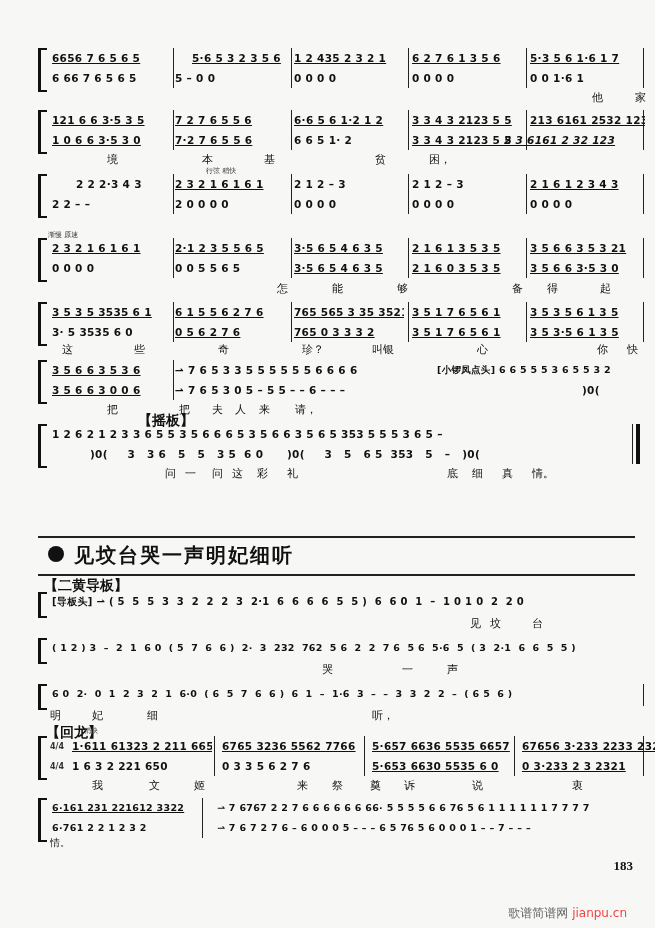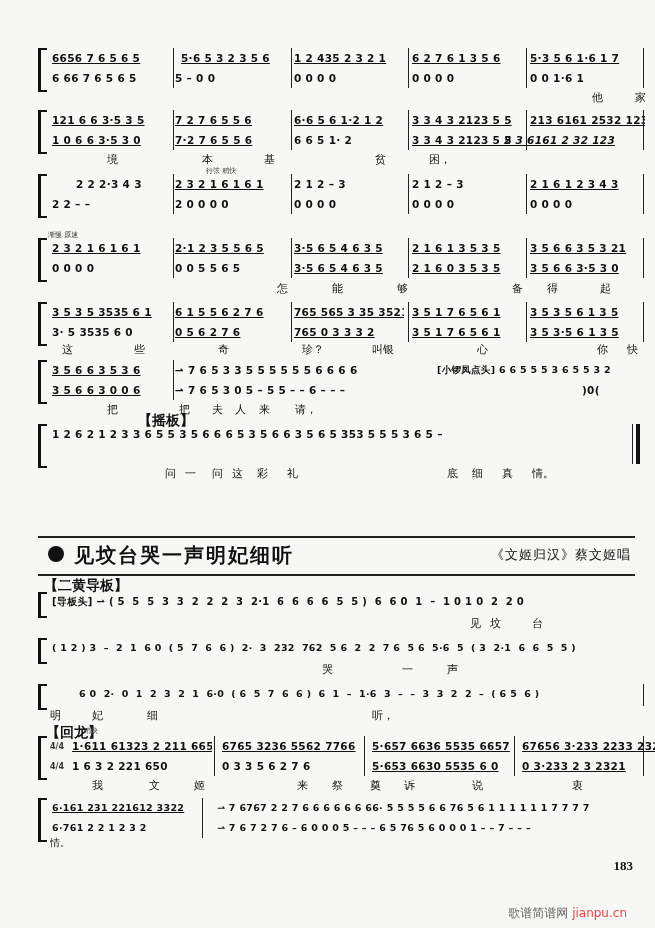--- a/index.html
+++ b/index.html
@@ -30,21 +30,21 @@
   .watermark .wm-en{color:#ef4444;}
   .underline{text-decoration:underline;}
 </style>
 </head>
 <body>
 
 <div class="system" style="top:48px;height:58px;">
   <div class="bracket" style="top:0;height:40px;"></div>
   <div class="row" style="top:4px;">
     <span class="measure underline" style="left:0;width:115px;">6656 7 6  5 6  5</span>
-    <span class="measure underline" style="left:129px;width:110px;">5·6  5 3  2 3  5 6</span>
+    <span class="measure underline" style="left:140px;width:110px;">5·6  5 3  2 3  5 6</span>
     <span class="measure underline" style="left:242px;width:110px;">1 2  435  2 3  2 1</span>
     <span class="measure underline" style="left:360px;width:110px;">6 2  7 6  1 3  5 6</span>
     <span class="measure underline" style="left:478px;width:110px;">5·3  5 6  1·6  1 7</span>
   </div>
   <div class="row" style="top:24px;">
     <span class="measure" style="left:0;width:115px;">6 66 7 6  5 6  5</span>
     <span class="measure" style="left:123px;width:110px;">5  –  0  0</span>
     <span class="measure" style="left:242px;width:110px;">0  0  0  0</span>
     <span class="measure" style="left:360px;width:110px;">0  0  0  0</span>
     <span class="measure" style="left:478px;width:110px;">0  0  1·6  1</span>
@@ -201,41 +201,43 @@
     <span class="lyric" style="left:243px;">请，</span>
   </div>
 </div>
 
 <div class="system" style="top:418px;height:62px;">
   <span class="tag" style="left:100px;top:-6px;">【摇板】</span>
   <div class="bracket" style="top:6px;height:40px;"></div>
   <div class="row" style="top:10px;">
     <span class="measure" style="left:0;width:580px;">1 2  6 2  1 2   3   3 6   5   5   3 5  6 6    6 5 3 5   6  6   3   5   6 5  353   5   5 5  3 6   5  –</span>
   </div>
+  <div class="row" style="top:30px;">
+    <span class="measure" style="left:38px;width:540px;white-space:pre;">)0(     3   3 6   5   5   3 5  6 0      )0(     3   5   6 5  353   5   –   )0(</span>
+  </div>
   <div class="final-bar" style="left:598px;top:6px;height:40px;"></div>
   <div class="barline" style="left:594px;top:6px;height:40px;"></div>
   <div class="lyrics" style="top:48px;">
     <span class="lyric" style="left:113px;">问</span>
     <span class="lyric" style="left:133px;">一</span>
     <span class="lyric" style="left:160px;">问</span>
     <span class="lyric" style="left:180px;">这</span>
     <span class="lyric" style="left:205px;">彩</span>
     <span class="lyric" style="left:235px;">礼</span>
     <span class="lyric" style="left:395px;">底</span>
     <span class="lyric" style="left:420px;">细</span>
     <span class="lyric" style="left:450px;">真</span>
     <span class="lyric" style="left:480px;">情。</span>
   </div>
 </div>
 
 <div class="title-block">
   <div class="title-rule" style="top:0;"></div>
   <span class="bullet"></span>
   <span class="song-title">见坟台哭一声明妃细听</span>
-  <span class="song-source">《文姬归汉》蔡文姬唱</span>
   <div class="title-rule" style="top:38px;"></div>
 </div>
 
 <span class="tag" style="left:44px;top:577px;">【二黄导板】</span>
 
 <div class="system" style="top:592px;height:40px;">
   <div class="bracket" style="top:0;height:22px;"></div>
   <div class="row" style="top:3px;font-size:10px;padding-left:6px;">
     <span class="measure" style="left:0;width:600px;white-space:pre;">[导板头] ⇀ ( 5  5  5  3  3  2  2  2  3  2·1  6  6  6  6  5  5 )  6  6 0  1  –  1 0 1 0  2  2 0</span>
   </div>
@@ -253,21 +255,21 @@
   </div>
   <div class="lyrics" style="top:24px;">
     <span class="lyric" style="left:270px;">哭</span>
     <span class="lyric" style="left:350px;">一</span>
     <span class="lyric" style="left:395px;">声</span>
   </div>
 </div>
 
 <div class="system" style="top:684px;height:40px;">
   <div class="bracket" style="top:0;height:22px;"></div>
-  <div class="row" style="top:4px;font-size:9.5px;margin-left:27px;">
+  <div class="row" style="top:4px;font-size:9.5px;">
     <span class="measure" style="left:0;width:590px;white-space:pre;">6 0  2·  0  1  2  3  2  1  6·0  ( 6  5  7  6  6 )  6  1  –  1·6  3  –  –  3  3  2  2  –  ( 6 5  6 )</span>
   </div>
   <div class="barline" style="left:605px;top:0;height:22px;"></div>
   <div class="lyrics" style="top:24px;">
     <span class="lyric" style="left:-2px;">明</span>
     <span class="lyric" style="left:40px;">妃</span>
     <span class="lyric" style="left:95px;">细</span>
     <span class="lyric" style="left:320px;">听，</span>
   </div>
 </div>

